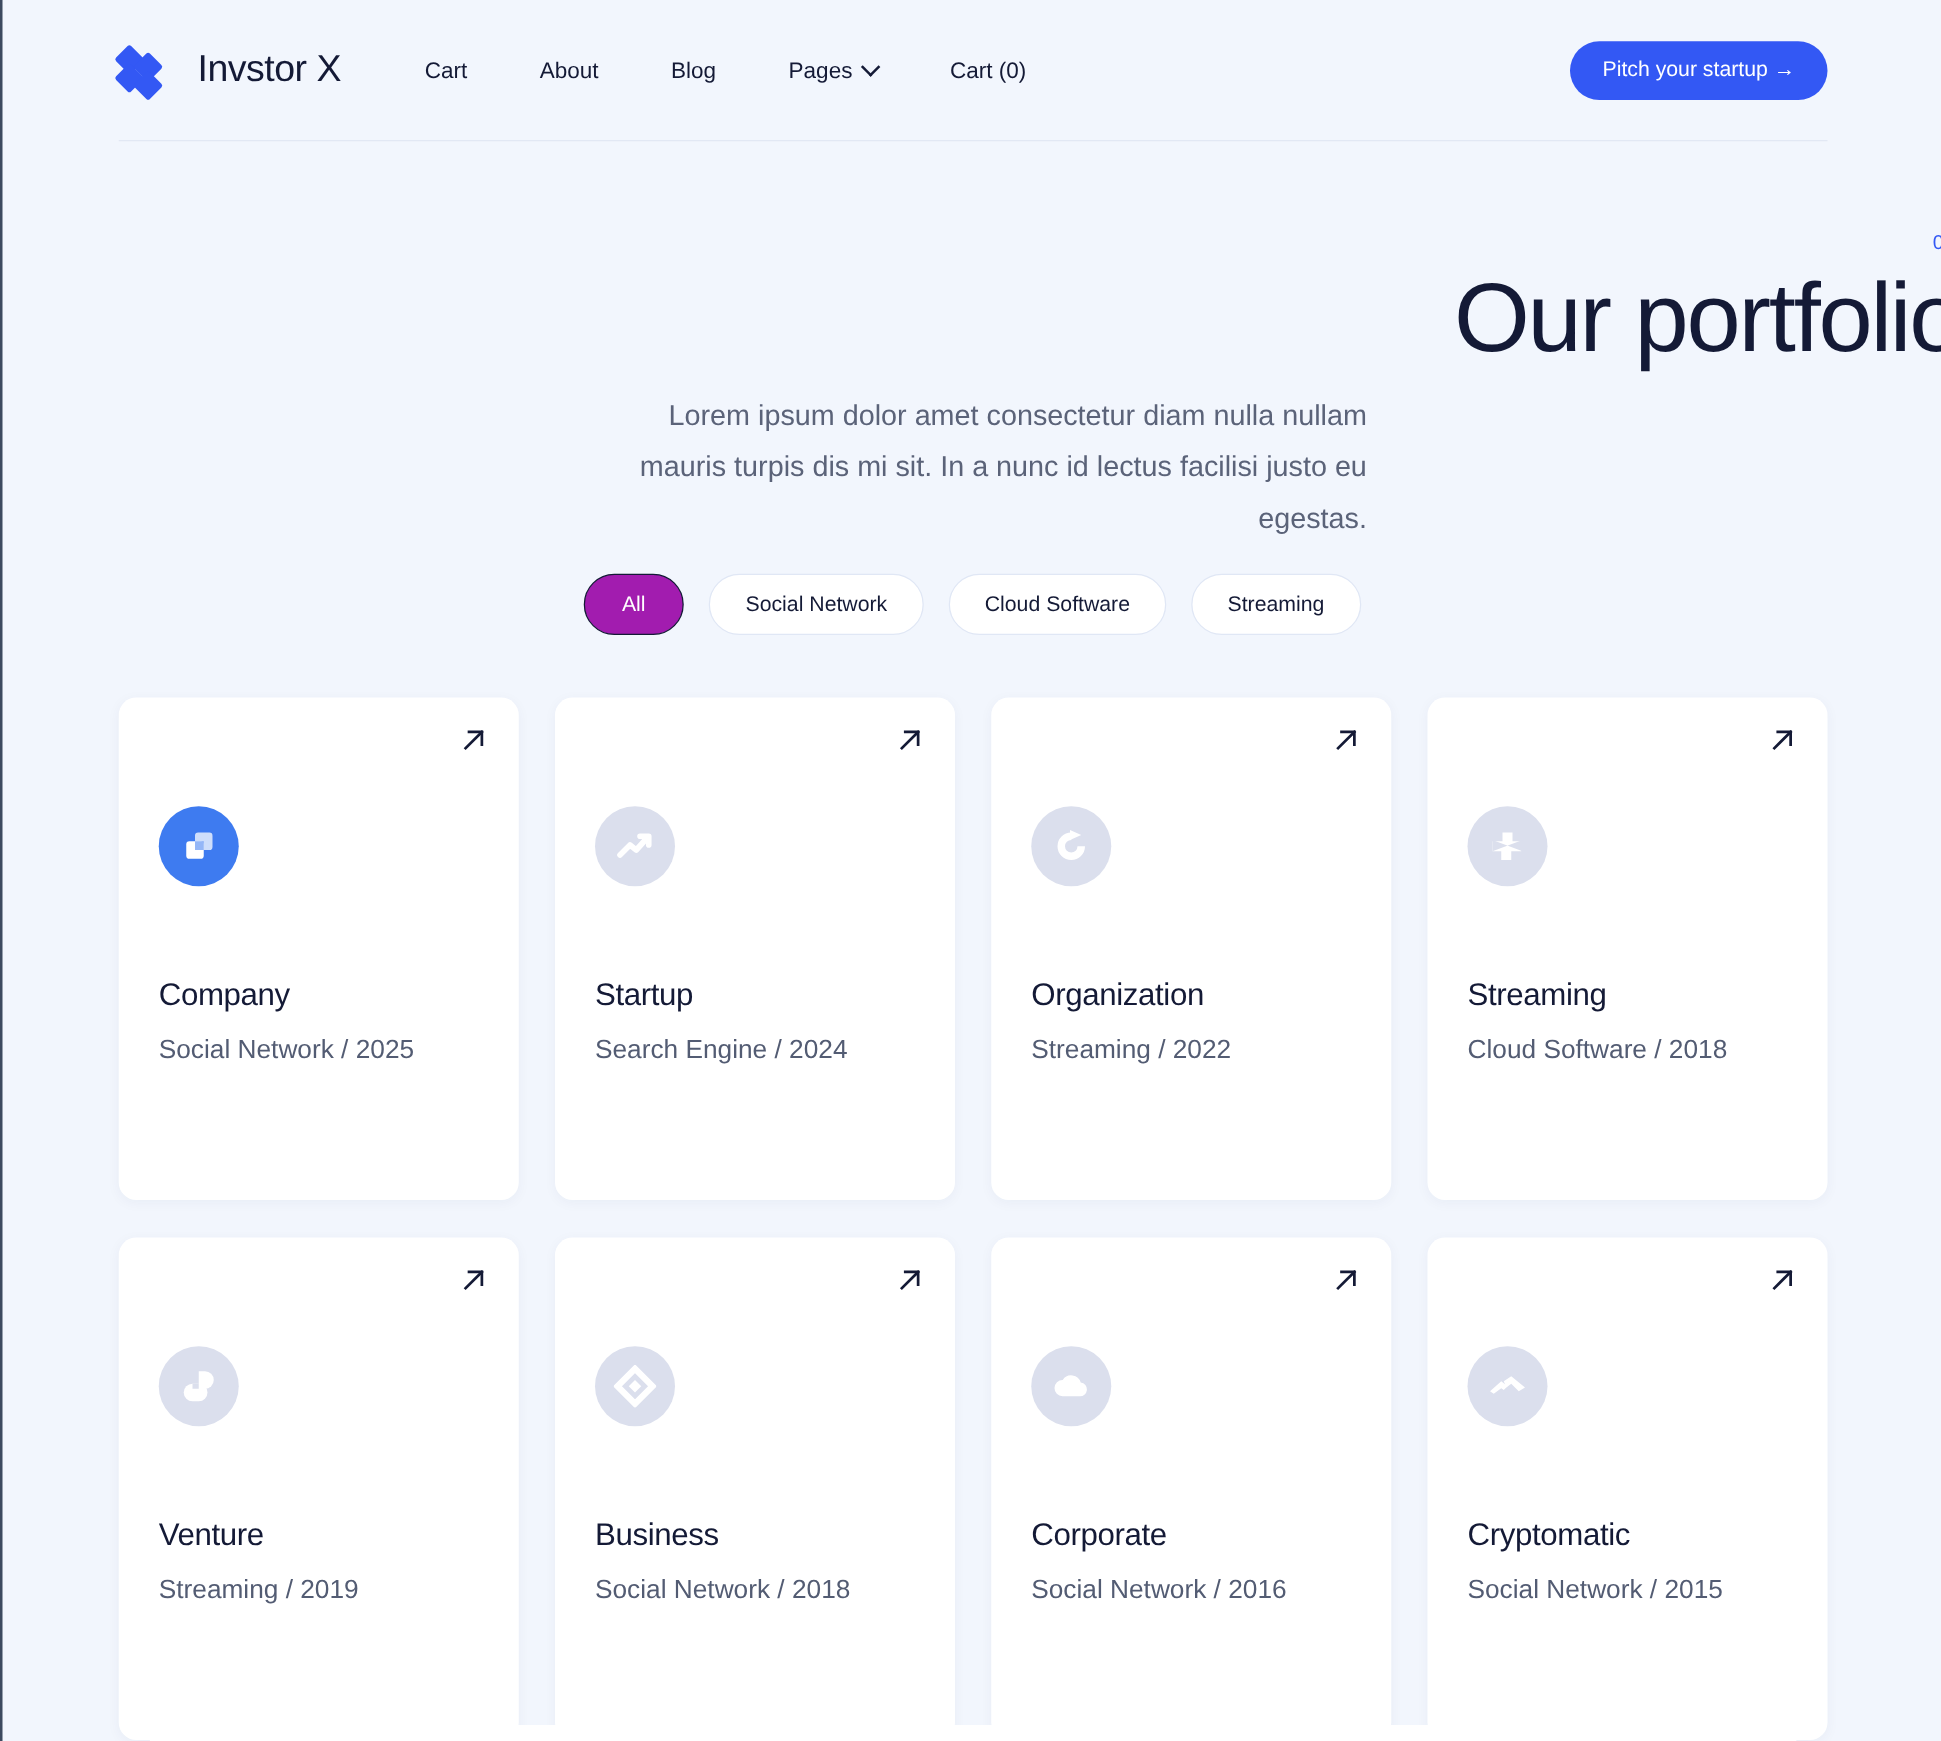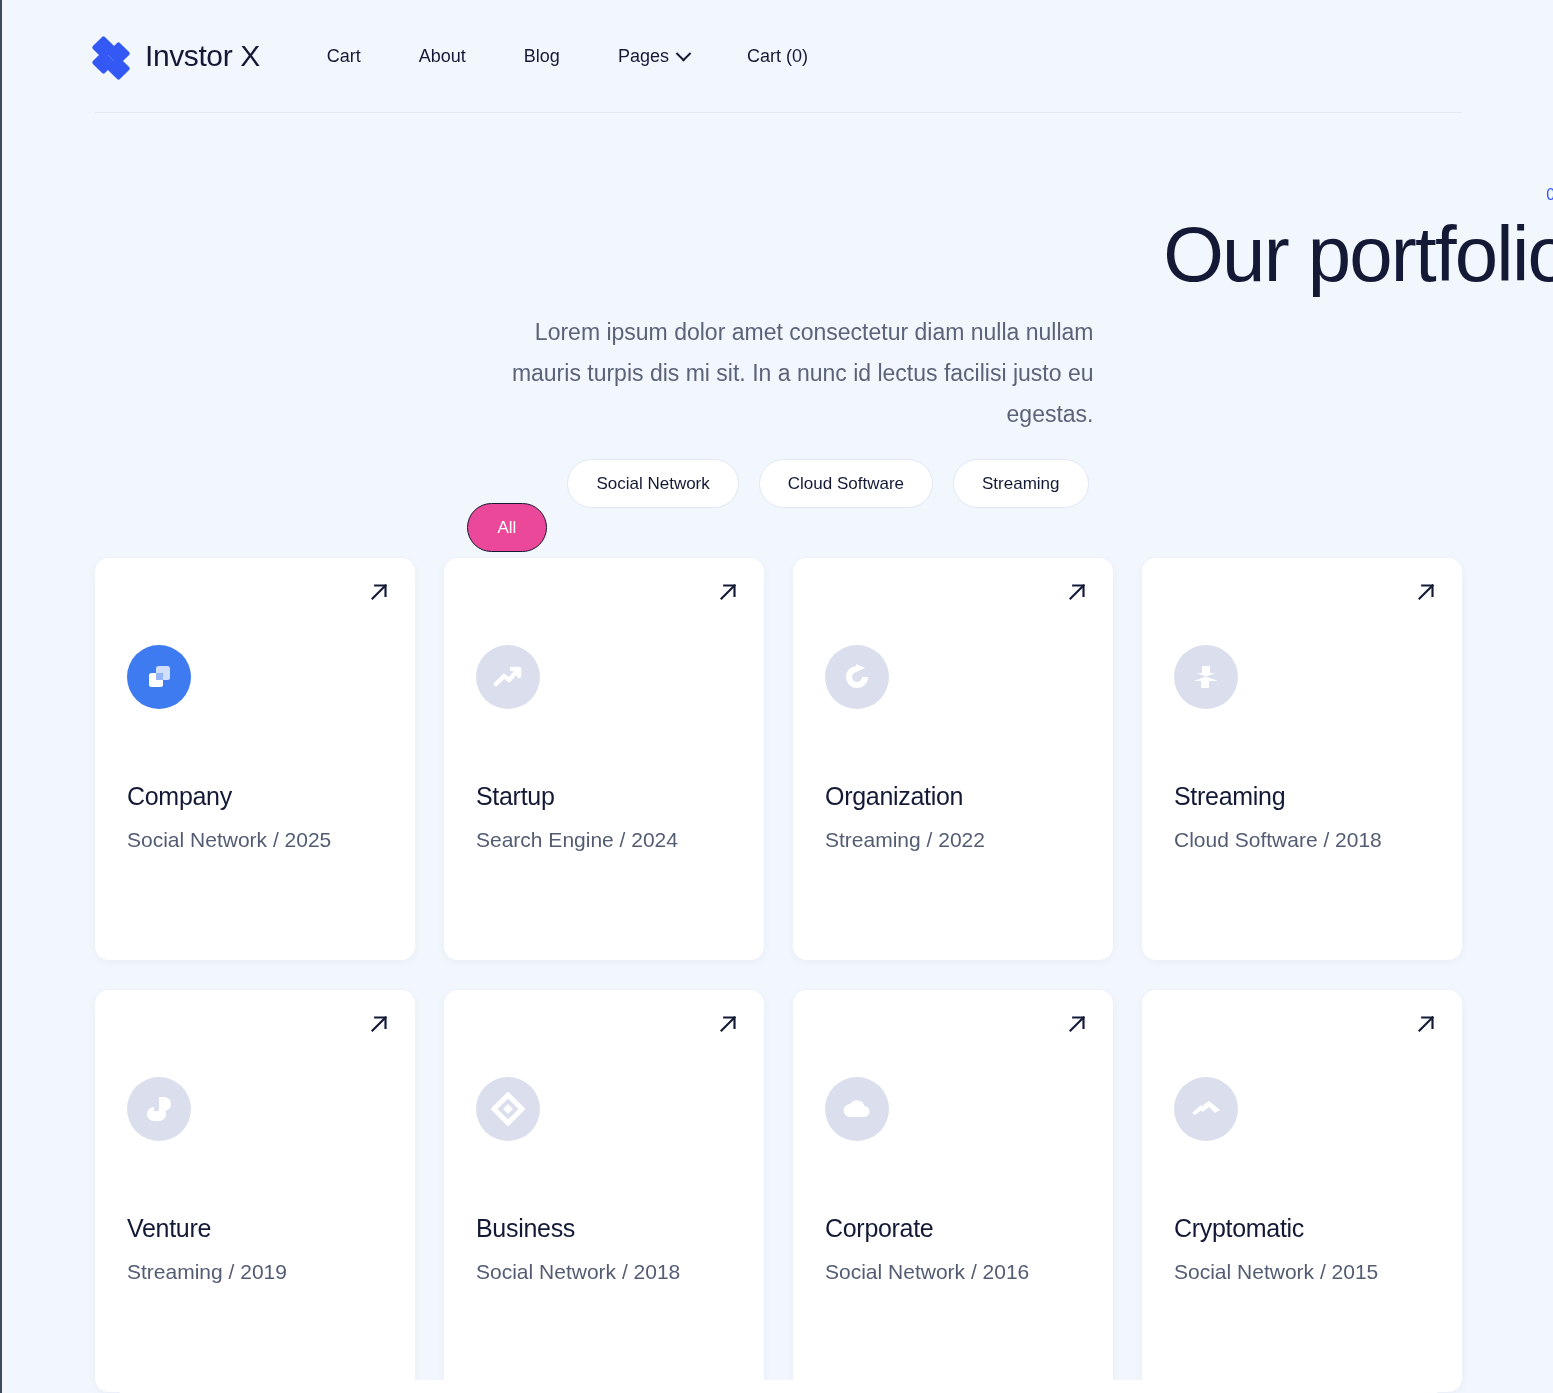--- a/index.html
+++ b/index.html
@@ -34,21 +34,21 @@
     width: 1367px;
     height: 113px;
     display: flex;
     align-items: center;
     border-bottom: 1px solid #e2e8f4;
   }
 
   .brand {
     display: flex;
     align-items: center;
-    gap: 12px;
+    gap: 25px;
     margin-right: 38px;
   }
 
   .brand-mark {
     width: 38px;
     height: 34px;
     position: relative;
     flex: 0 0 auto;
   }
   .brand-mark i {
@@ -162,25 +162,24 @@
     border-radius: 40px;
     font-size: 17px;
     font-family: "Liberation Sans", sans-serif;
     background: #ffffff;
     border: 1px solid #e0e7f5;
     color: #141a36;
     cursor: pointer;
     white-space: nowrap;
   }
   .pill.active {
-    background: #ec4899;
+    background: #a21caf;
     color: #ffffff;
     border-color: #141a36;
     padding: 0 30px;
-    margin-top: 44px;
   }
 
   
   .grid {
     position: absolute;
     left: 93px;
     top: 558px;
     width: 1367px;
     display: grid;
     grid-template-columns: repeat(4, 320px);
@@ -277,20 +276,21 @@
       </div>
       <div class="nav-link">
         <span>Pages</span>
         <span class="chev"></span>
       </div>
       <div class="nav-link">
         <span>Cart (0)</span>
       </div>
     </div>
 
+    <button class="cta">Pitch your startup →</button>
   </div>
 
   <div class="hero">
     <div class="eyebrow">01/</div>
     <h1 class="hero-title">Our portfolio</h1>
     <p class="hero-sub">Lorem ipsum dolor amet consectetur diam nulla nullam mauris turpis dis mi sit. In a nunc id lectus facilisi justo eu egestas.</p>
   </div>
 
   <div class="filters">
     <button class="pill active">All</button>

